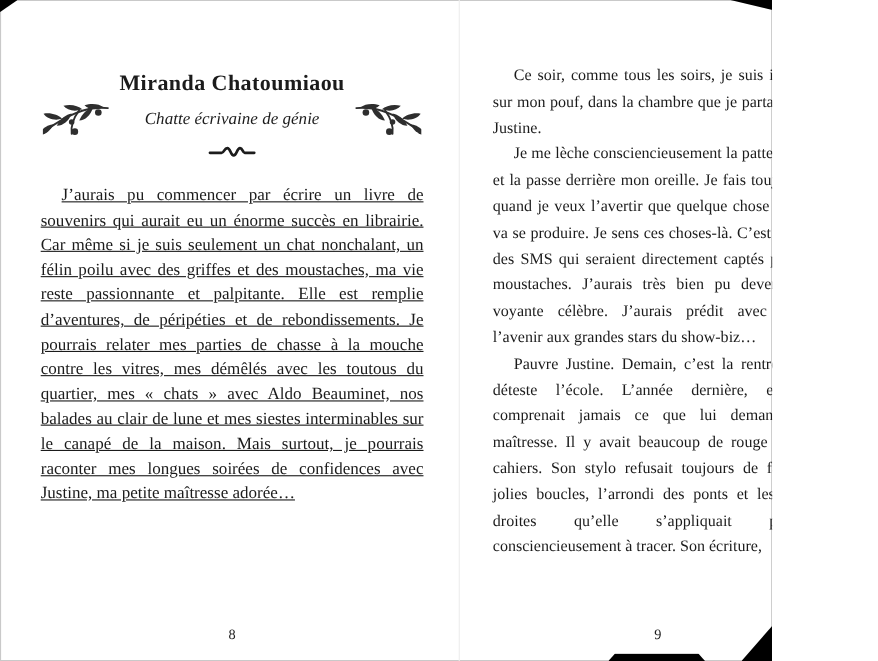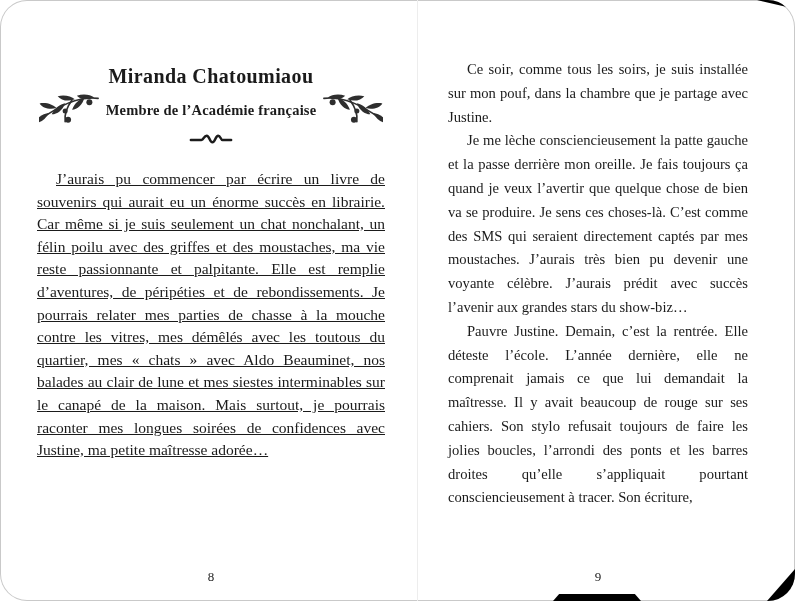--- a/index.html
+++ b/index.html
@@ -2,28 +2,27 @@
 <html lang="fr"><head>
 <meta charset="utf-8">
 <style>
   html, body {
     margin: 0;
     padding: 0;
     background: #ffffff;
   }
   .spread {
     position: relative;
-    width: 795px;
+    width: 702px;
     height: 601px;
     background: #ffffff;
     box-shadow: inset 0 0 0 1px #c9c9c9;
     font-family: "Liberation Serif", "DejaVu Serif", serif;
     color: #1b1b1b;
     overflow: hidden;
-    border-radius: 27px;
   }
   .gutter {
     position: absolute;
     left: 417px;
     top: 0;
     width: 1px;
     height: 601px;
     background: #ededed;
   }
   .page-left {
@@ -168,21 +167,21 @@
             <path transform="translate(18,24) rotate(-145)" d="M0 0 C5 -6 12 -8 17 -6 C12 -1 5 1 0 0 Z"></path>
             <path transform="translate(10,29) rotate(165)" d="M0 0 C5 -6 12 -8 17 -6 C12 -1 5 1 0 0 Z"></path>
             <circle cx="52" cy="18" r="3.1"></circle>
             <circle cx="30" cy="36" r="3.1"></circle>
             <circle cx="27" cy="27" r="2.6"></circle>
           </g>
         </svg>
       </span>
 
       <h1 class="title">Miranda Chatoumiaou</h1>
-      <div class="affiliation">Membre de l’Académie française</div>
+      <div class="subtitle">Chatte écrivaine de génie</div>
 
       <div class="divider">
         <svg viewBox="0 0 48 14" width="46" height="14" aria-hidden="true">
           <path d="M3 8 H14 C16.5 8 16.5 3.5 19.5 3.5 C22.5 3.5 22.5 10.5 25.5 10.5 C28.5 10.5 28.5 3.5 31.5 3.5 C34 3.5 34 8 36 8 H45" fill="none" stroke="#1c1c1c" stroke-width="2.6" stroke-linecap="round"></path>
         </svg>
       </div>
     </div>
 
     <div class="body-text" lang="fr">
       <p class="para">J’aurais pu commencer par écrire un livre de souvenirs qui aurait eu un énorme succès en librairie. Car même si je suis seulement un chat nonchalant, un félin poilu avec des griffes et des moustaches, ma vie reste passionnante et palpitante. Elle est remplie d’aventures, de péripéties et de rebondissements. Je pourrais relater mes parties de chasse à la mouche contre les vitres, mes démêlés avec les toutous du quartier, mes « chats » avec Aldo Beauminet, nos balades au clair de lune et mes siestes interminables sur le canapé de la maison. Mais surtout, je pourrais raconter mes longues soirées de confidences avec Justine, ma petite maîtresse adorée…</p>

